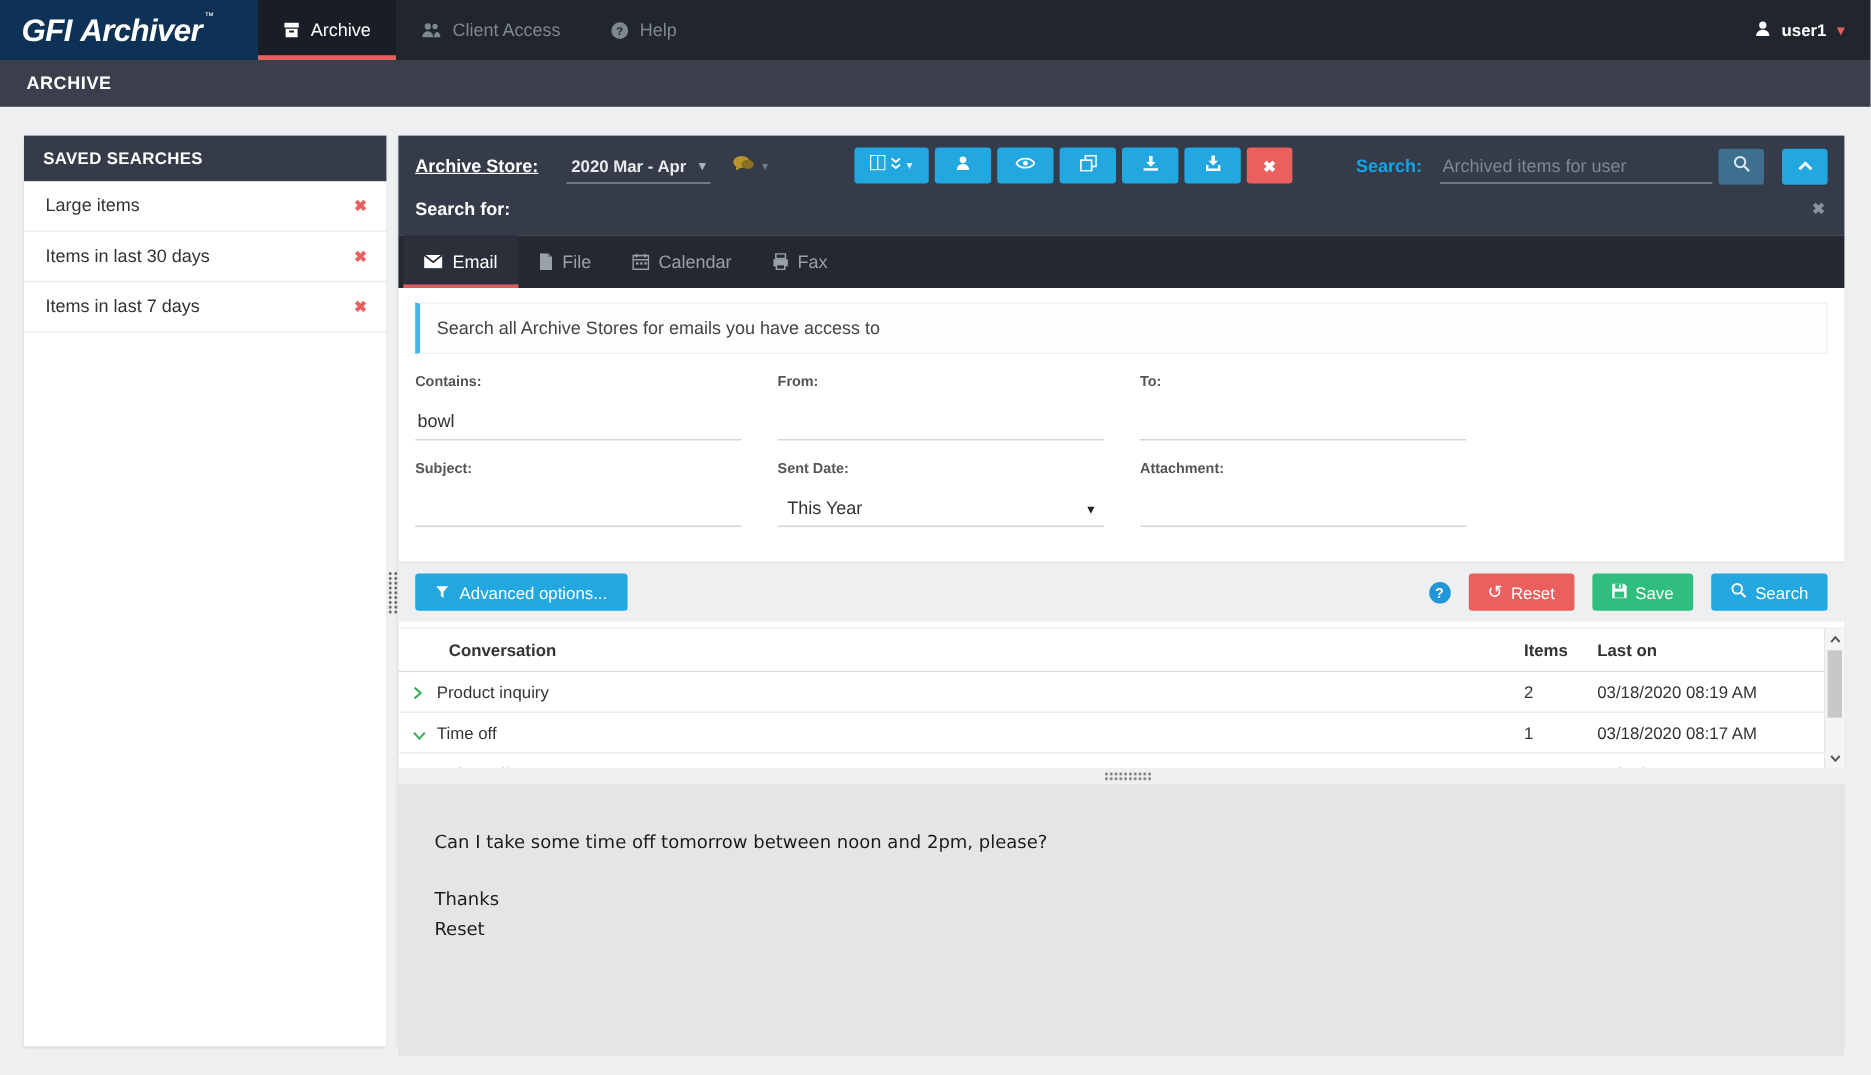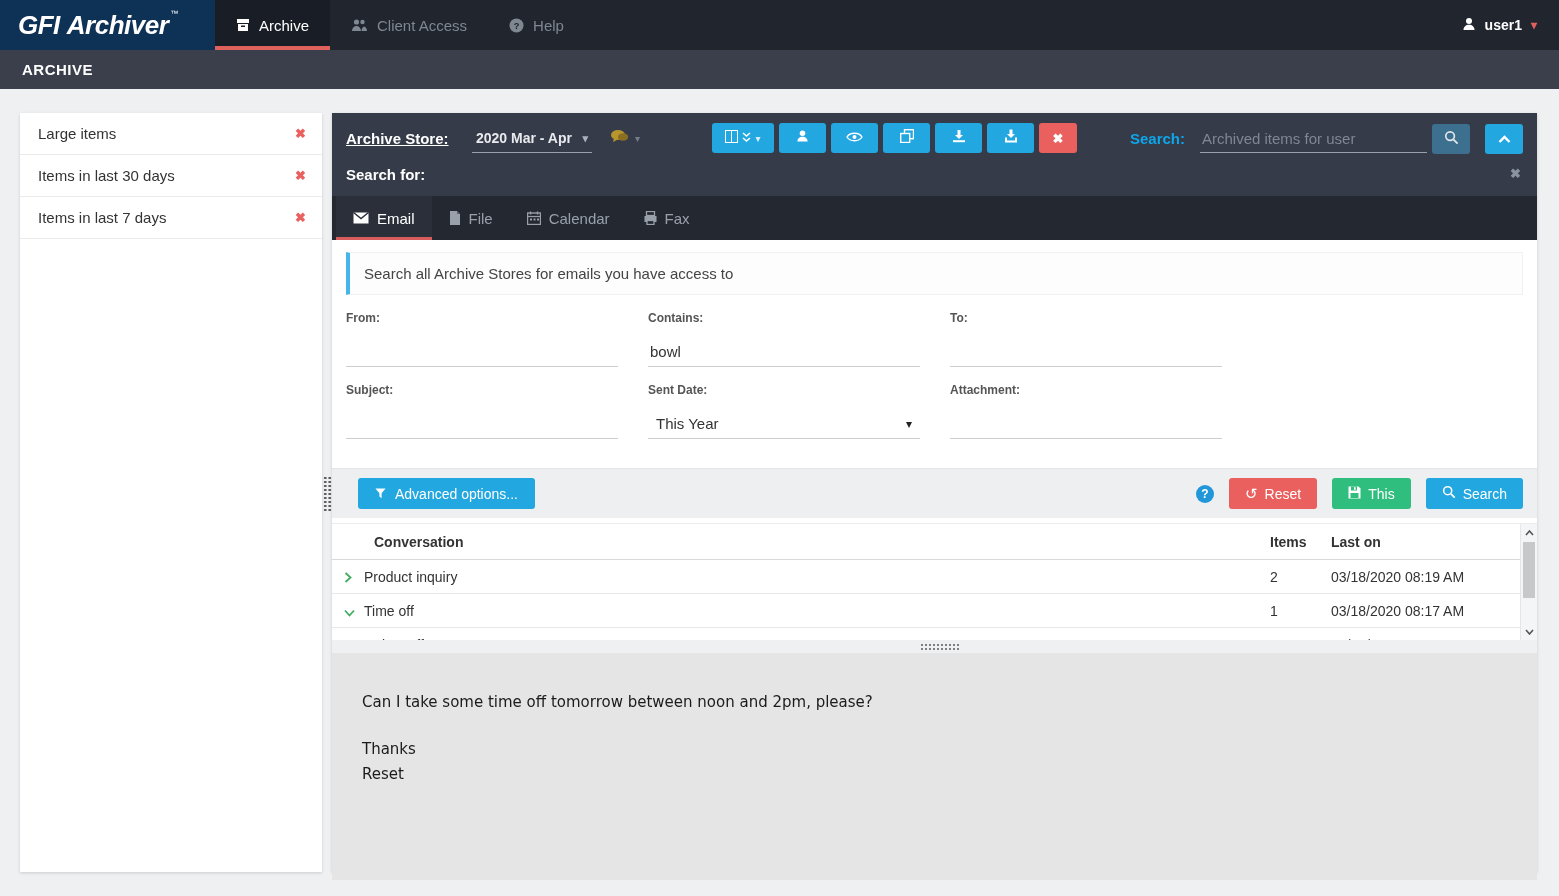--- a/index.html
+++ b/index.html
@@ -66,21 +66,21 @@
   .form { padding:16px 14px 29px 14px; display:grid; grid-template-columns:272px 272px 272px; column-gap:30px; }
   .field { margin-top:0; }
   .field.r2 { margin-top:16px; }
   .field label { display:block; font-size:12px; font-weight:bold; color:#555; margin-bottom:12px; }
   .field input { width:100%; height:30px; border:none; border-bottom:1px solid #ccc; font-size:15px; color:#333; padding:0 2px; background:transparent; font-family:"Liberation Sans",sans-serif; outline:none; }
   .pseudo-select { width:100%; height:30px; border-bottom:1px solid #ccc; font-size:15px; color:#333; display:flex; align-items:center; justify-content:space-between; padding:0 8px 0 8px; cursor:pointer; }
   .pseudo-select .caret { font-size:12px; color:#222; }
 
   
   .button-bar { height:50px; background:#edeff1; border-top:1px solid #e3e5e7; display:flex; align-items:center; padding:0 14px; }
-  .adv-btn { height:31px; background:#22a7e0; color:#fff; border:none; border-radius:3px; padding:0 17px; display:flex; align-items:center; gap:9px; font-size:14px; cursor:pointer; font-family:"Liberation Sans",sans-serif;margin-left:12px; }
+  .adv-btn { height:31px; background:#22a7e0; color:#fff; border:none; border-radius:3px; padding:0 17px; display:flex; align-items:center; gap:9px; font-size:14px; cursor:pointer; font-family:"Liberation Sans",sans-serif; }
   .bar-right { margin-left:auto; display:flex; align-items:center; gap:15px; }
   .help-circle { width:18px; height:18px; border-radius:50%; background:#2196d9; color:#fff; font-size:12px; font-weight:bold; display:flex; align-items:center; justify-content:center; cursor:pointer; }
   .btn { height:31px; border:none; border-radius:3px; color:#fff; display:flex; align-items:center; gap:7px; padding:0 16px; font-size:14px; cursor:pointer; font-family:"Liberation Sans",sans-serif; }
   .btn.reset { background:#e9605e; }
   .btn.save { background:#2fbe7d; }
   .btn.search { background:#22a7e0; }
   .btn .glyph { font-size:15px; line-height:1; }
 
   
   .results { position:relative; margin-top:5px; height:117px; overflow:hidden; border-top:1px solid #ececec; }
@@ -155,20 +155,21 @@
       <span>user1</span>
       <span class="caret">▾</span>
     </div>
   </div>
 
   <div class="breadcrumb">
     <span>ARCHIVE</span>
   </div>
 
   <div class="sidebar">
+    <div class="sidebar-header">SAVED SEARCHES</div>
     <div class="saved-item">
       <span>Large items</span>
       <span class="del">✖</span>
     </div>
     <div class="saved-item">
       <span>Items in last 30 days</span>
       <span class="del">✖</span>
     </div>
     <div class="saved-item">
       <span>Items in last 7 days</span>
@@ -304,26 +305,26 @@
         <span>Fax</span>
       </div>
     </div>
 
     <div class="info-bar">
       <span>Search all Archive Stores for emails you have access to</span>
     </div>
 
     <div class="form">
       <div class="field">
+        <label>Contains:</label>
+        <input type="text" value="bowl" style="">
+      </div>
+      <div class="field">
         <label>From:</label>
         <input type="text" value="" style="">
-      </div>
-      <div class="field">
-        <label>Contains:</label>
-        <input type="text" value="bowl" style="">
       </div>
       <div class="field">
         <label>To:</label>
         <input type="text" value="" style="">
       </div>
       <div class="field r2">
         <label>Subject:</label>
         <input type="text" value="" style="">
       </div>
       <div class="field r2">
@@ -352,21 +353,21 @@
           <span class="glyph">↺</span>
           <span>Reset</span>
         </button>
         <button class="btn save">
           <span><svg width="13" height="13" viewBox="0 0 13 13">
                 <path fill="#fff" d="M0.5 0.5h10l2 2v10h-12z"></path>
                 <rect x="3" y="0.5" width="6" height="4" fill="#2fbe7d"></rect>
                 <rect x="6" y="1.2" width="1.7" height="2.6" fill="#fff"></rect>
                 <rect x="2.5" y="7" width="8" height="5" fill="#2fbe7d"></rect>
               </svg></span>
-          <span>This</span>
+          <span>Save</span>
         </button>
         <button class="btn search">
           <span><svg width="14" height="14" viewBox="0 0 16 16">
                 <circle cx="6.5" cy="6.5" r="4.6" fill="none" stroke="#fff" stroke-width="1.8"></circle>
                 <line x1="10.2" y1="10.2" x2="14.5" y2="14.5" stroke="#fff" stroke-width="2"></line>
               </svg></span>
           <span>Search</span>
         </button>
       </div>
     </div>

